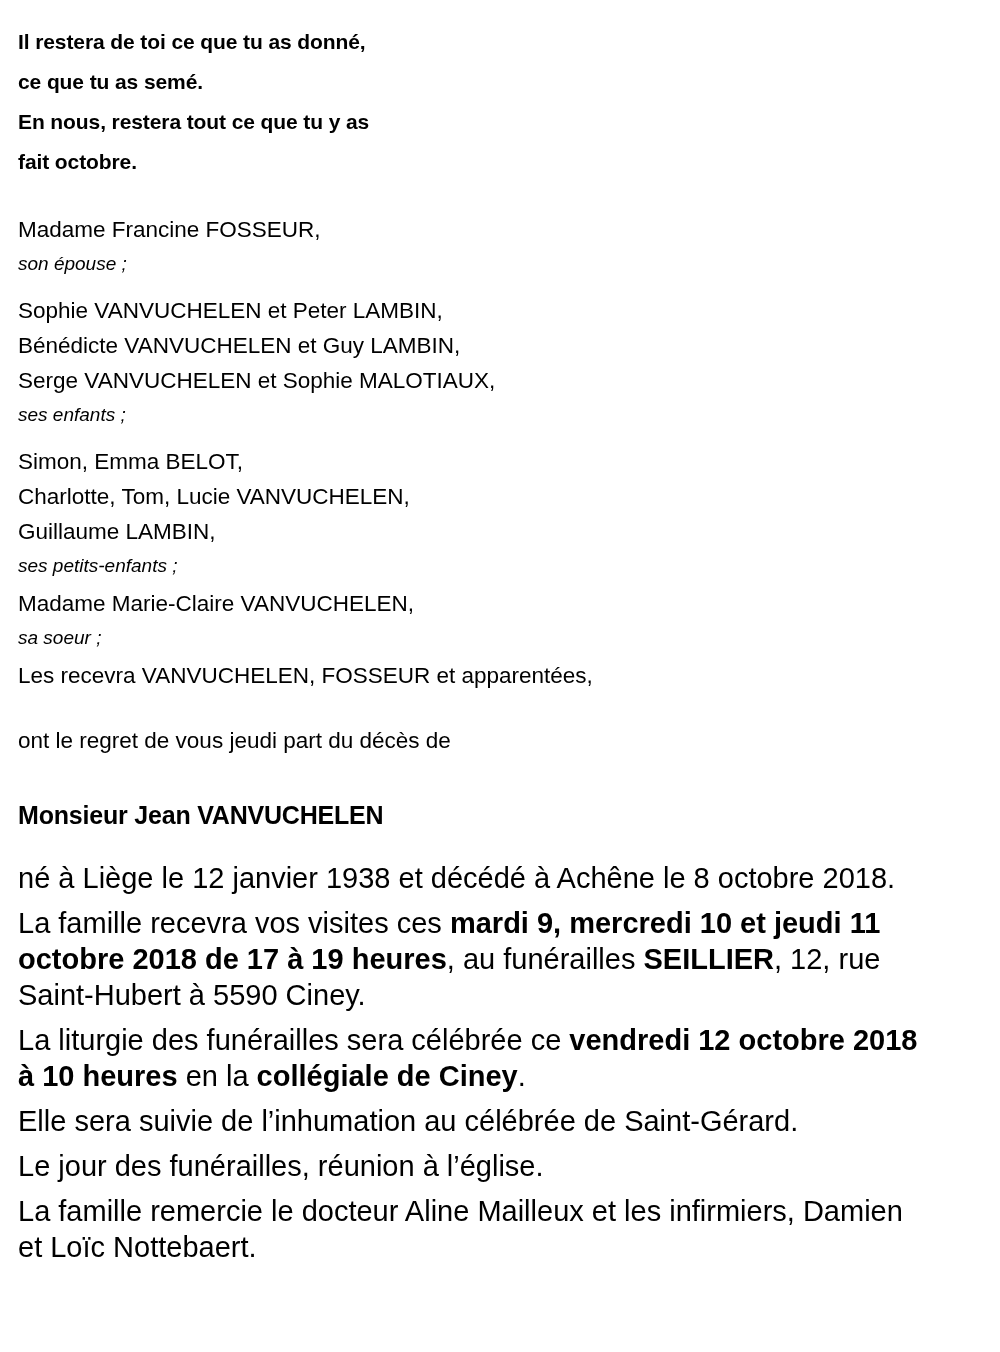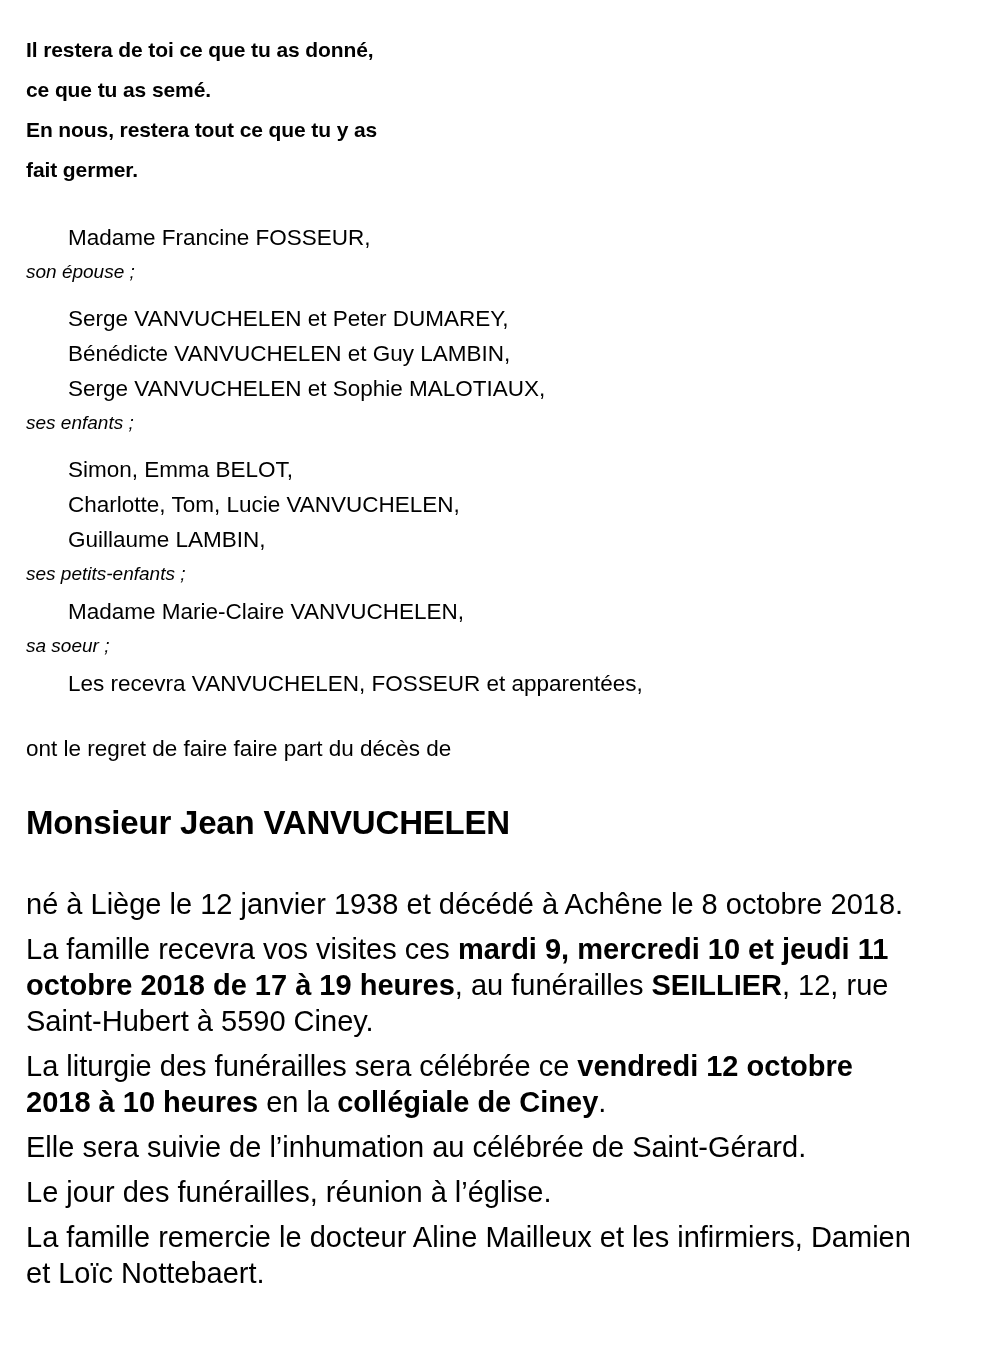--- a/index.html
+++ b/index.html
@@ -11,21 +11,21 @@
     width: 1000px;
     height: 1352px;
     font-family: "Liberation Sans", sans-serif;
     color: #000000;
     overflow: hidden;
   }
   .page {
     position: relative;
     width: 940px;
     height: 1352px;
-    padding: 16px;
+    padding: 8px;
     box-sizing: border-box;
   }
   .inner {
     padding: 14px 10px 0 10px;
   }
 
   
   .poem {
     margin: 0 0 30px 0;
   }
@@ -38,45 +38,44 @@
   }
 
   
   .family-group {
     margin-bottom: 3px;
   }
   .fam-line {
     font-size: 22.5px;
     line-height: 35px;
     white-space: pre;
-    margin-left: 42px;
   }
   .relation {
     font-size: 19px;
     font-style: italic;
     line-height: 34px;
     text-align: left;
     white-space: pre;
     padding-right: 8px;
   }
   .gap-sm { height: 9px; }
 
   
   .announce {
     font-size: 22.5px;
     line-height: 35px;
     margin-top: 30px;
     white-space: pre;
   }
   .deceased-name {
-    font-size: 33px;
+    font-size: 25px;
     font-weight: bold;
     line-height: 46px;
     margin-top: 34px;
-    margin-bottom: 40px;
+    margin-bottom: 22px;
     letter-spacing: -0.2px;
     white-space: pre;
   }
 
   
   .para {
     font-size: 29px;
     line-height: 36px;
     margin-bottom: 9px;
     max-width: 985px;
@@ -86,34 +85,34 @@
 </head>
 <body>
 
 <div class="page">
   <div class="inner">
 
     <div class="poem">
       <div class="poem-line">Il restera de toi ce que tu as donné,</div>
       <div class="poem-line">ce que tu as semé.</div>
       <div class="poem-line">En nous, restera tout ce que tu y as</div>
-      <div class="poem-line">fait germer.</div>
+      <div class="poem-line">fait octobre.</div>
     </div>
 
     <div>
 
       <div class="family-group">
         <div class="fam-line">Madame Francine FOSSEUR,</div>
         <div class="relation">son épouse ;</div>
       </div>
 
       <div class="gap-sm"></div>
 
       <div class="family-group">
-        <div class="fam-line">Serge VANVUCHELEN et Peter DUMAREY,</div>
+        <div class="fam-line">Sophie VANVUCHELEN et Peter LAMBIN,</div>
         <div class="fam-line">Bénédicte VANVUCHELEN et Guy LAMBIN,</div>
         <div class="fam-line">Serge VANVUCHELEN et Sophie MALOTIAUX,</div>
         <div class="relation">ses enfants ;</div>
       </div>
 
       <div class="gap-sm"></div>
 
       <div class="family-group">
         <div class="fam-line">Simon, Emma BELOT,</div>
         <div class="fam-line">Charlotte, Tom, Lucie VANVUCHELEN,</div>
@@ -125,21 +124,21 @@
         <div class="fam-line">Madame Marie-Claire VANVUCHELEN,</div>
         <div class="relation">sa soeur ;</div>
       </div>
 
       <div class="family-group">
         <div class="fam-line">Les recevra VANVUCHELEN, FOSSEUR et apparentées,</div>
       </div>
 
     </div>
 
-    <div class="announce">ont le regret de faire faire part du décès de</div>
+    <div class="announce">ont le regret de vous jeudi part du décès de</div>
 
     <div class="deceased-name">Monsieur Jean VANVUCHELEN</div>
 
     <div class="para">né à Liège le 12 janvier 1938 et décédé à Achêne le 8 octobre 2018.</div>
 
     <div class="para"><span>La famille recevra vos visites ces </span><b>mardi 9, mercredi 10 et jeudi 11 octobre 2018 de 17 à 19 heures</b><span>, au funérailles </span><b>SEILLIER</b><span>, 12, rue Saint-Hubert à 5590 Ciney.</span></div>
 
     <div class="para"><span>La liturgie des funérailles sera célébrée ce </span><b>vendredi 12 octobre 2018 à 10 heures</b><span> en la </span><b>collégiale de Ciney</b><span>.</span></div>
 
     <div class="para">Elle sera suivie de l’inhumation au célébrée de Saint-Gérard.</div>

